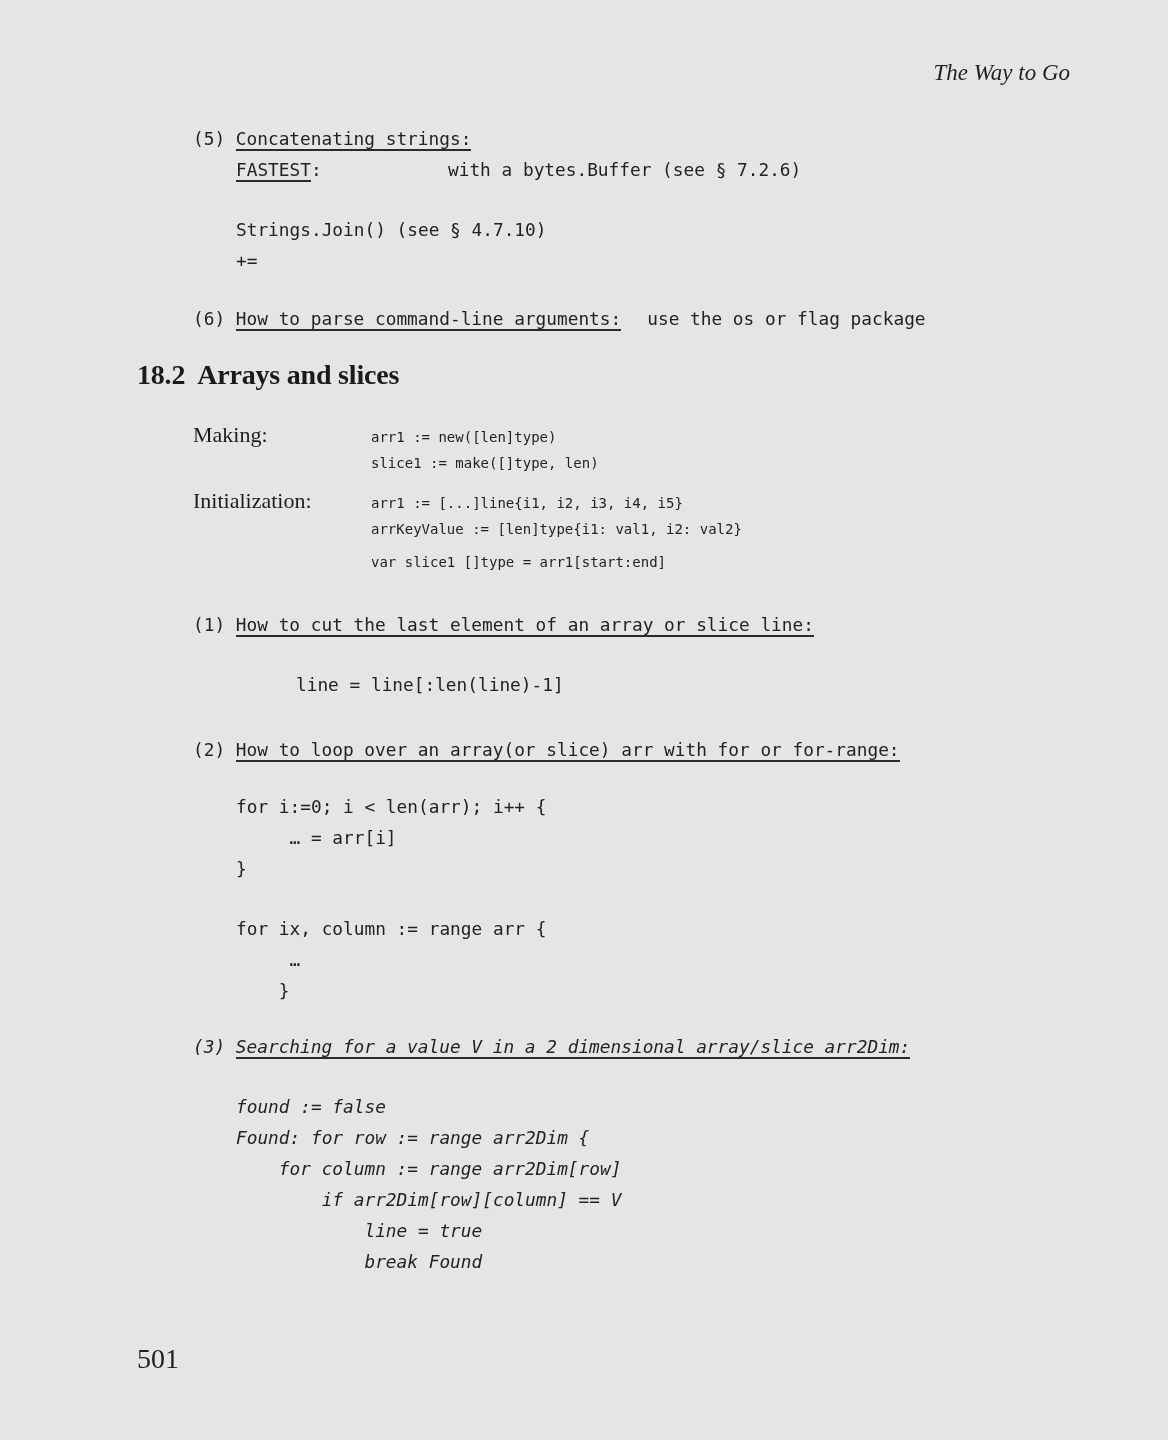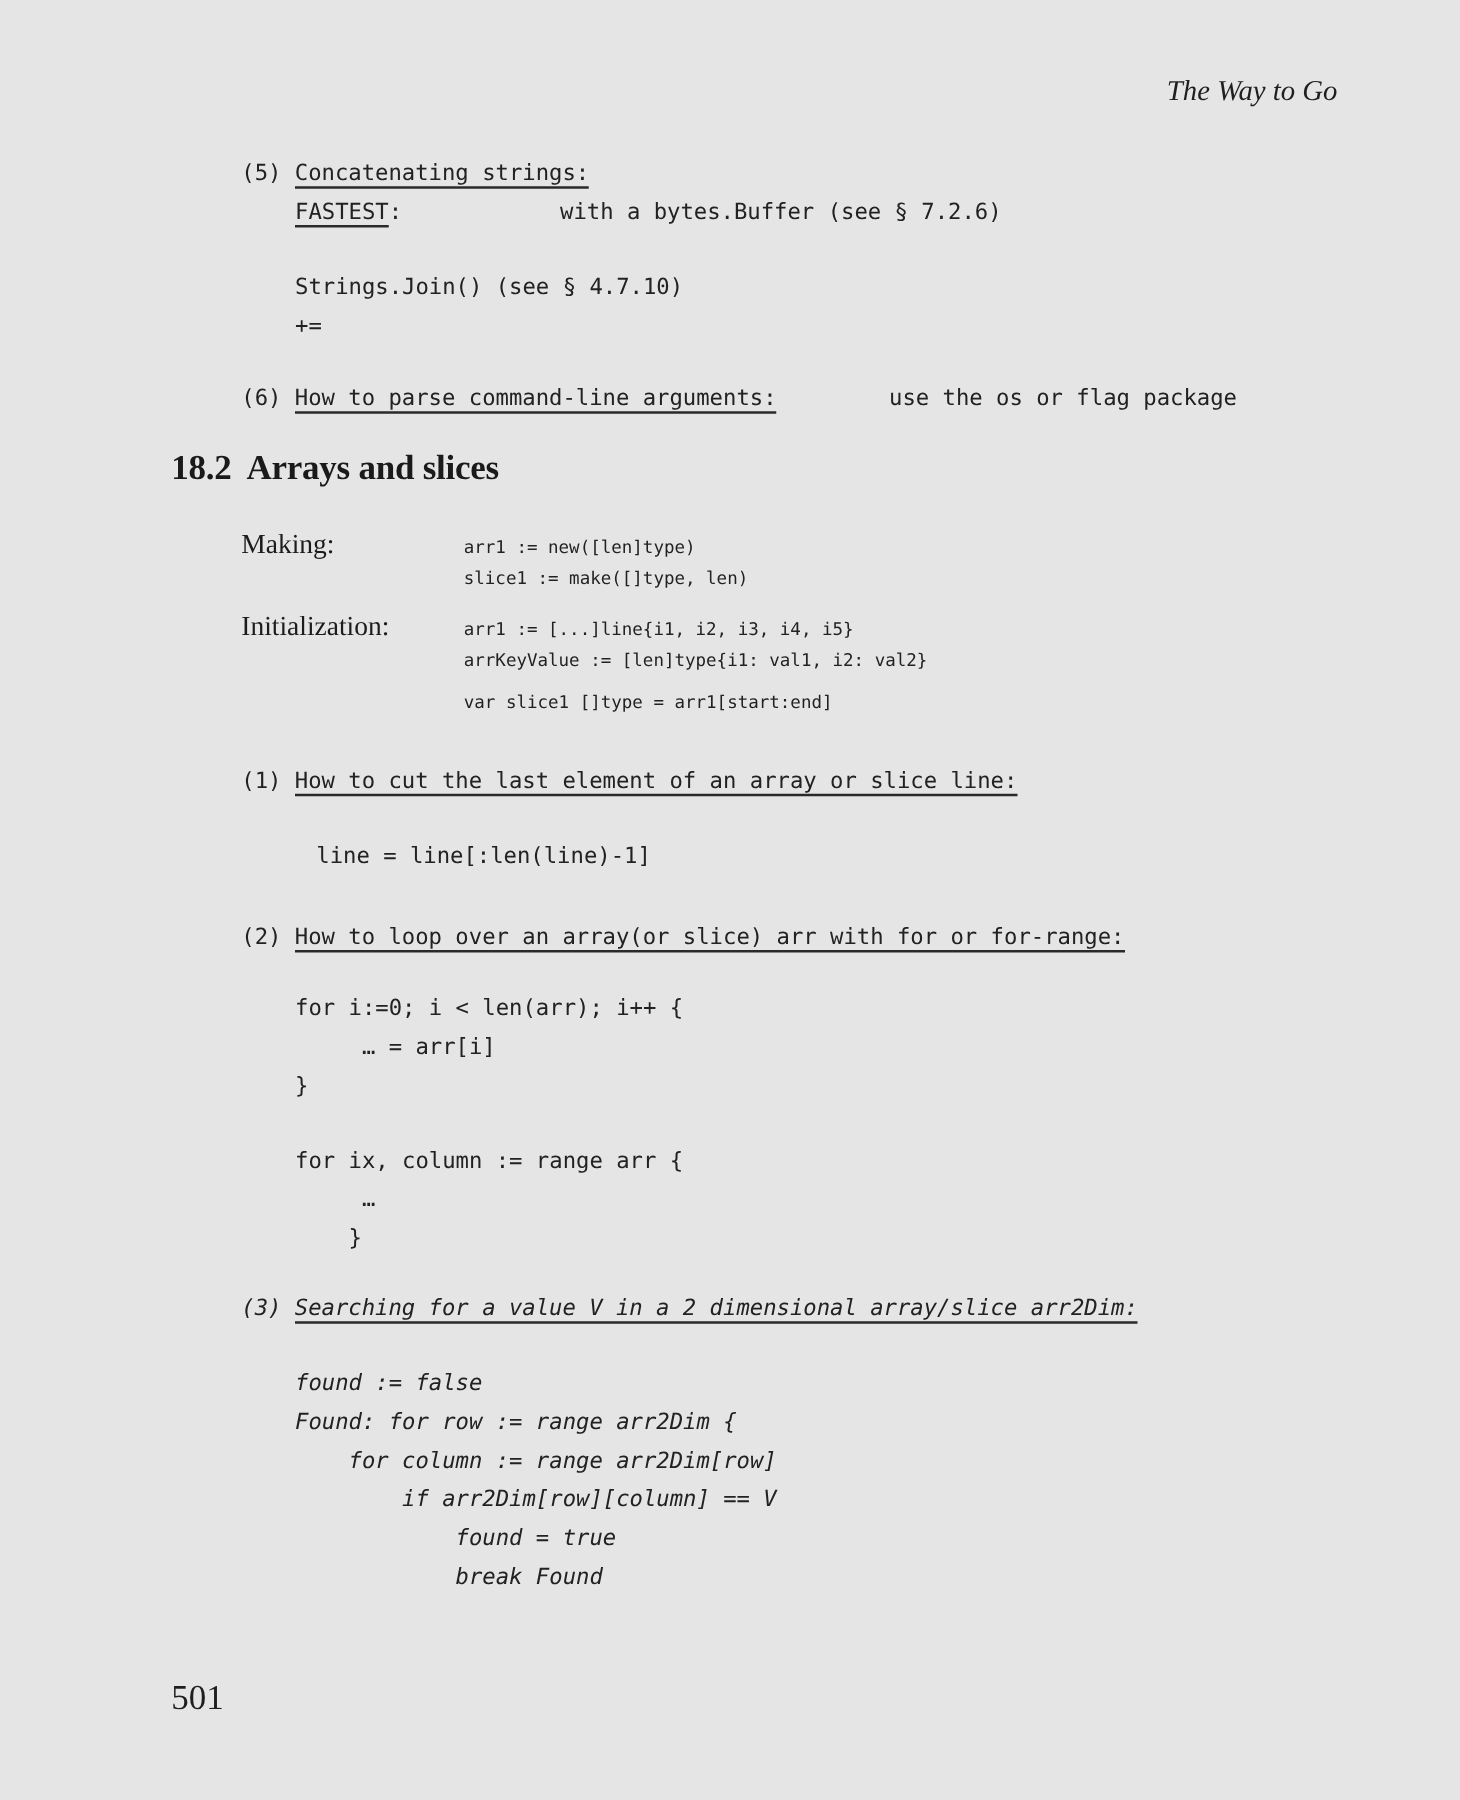--- a/index.html
+++ b/index.html
@@ -40,26 +40,26 @@
     font-family: "DejaVu Sans Mono", monospace;
     font-size: 17.8px;
     line-height: 31px;
     white-space: pre;
     color: #222222;
   }
   .ul {
     border-bottom: 2px solid #2a2a2a;
   }
   .indent-code { margin-left: 43px; }
-  .indent-deep { margin-left: 60px; }
+  .indent-deep { margin-left: 103px; }
   .fastest-cell {
     display: inline-block;
     width: 212px;
   }
-  .note-gap { margin-left: 90px; text-align: right; }
+  .note-gap { margin-left: 26px; text-align: right; }
   .gap-join { margin-top: 29px; }
   .block-6 { margin-top: 27px; }
   .gap-examples { margin-top: 29px; }
   .section-heading {
     margin-top: 22px;
     margin-left: -56px;
     font-family: "Liberation Serif", serif;
     font-weight: bold;
     font-size: 28px;
     line-height: 38px;
@@ -167,21 +167,21 @@
       </div>
     </div>
 
     <div class="block-3">
       <div class="mline"><span>(3) </span><span class="ul">Searching for a value V in a 2 dimensional array/slice arr2Dim:</span></div>
       <div class="gap-code3">
         <div class="mline indent-code">found := false</div>
         <div class="mline indent-code">Found: for row := range arr2Dim {</div>
         <div class="mline indent-code">    for column := range arr2Dim[row]</div>
         <div class="mline indent-code">        if arr2Dim[row][column] == V</div>
-        <div class="mline indent-code">            found = true</div>
+        <div class="mline indent-code">            line = true</div>
         <div class="mline indent-code">            break Found</div>
       </div>
     </div>
 
   </div>
 
   <div class="footer-page">501</div>
 
 </div>
 

